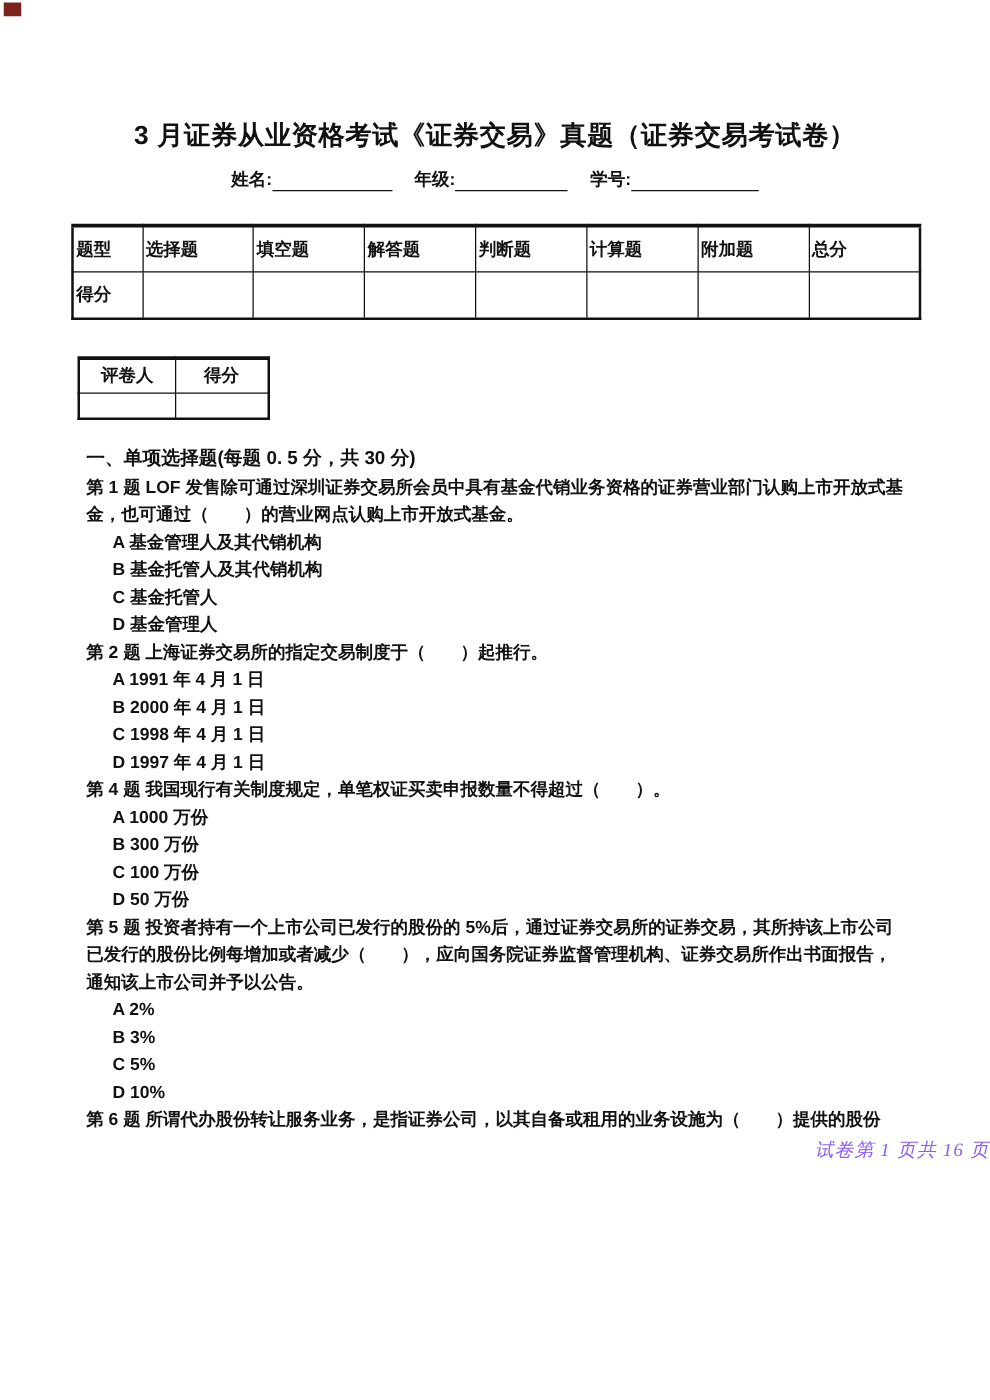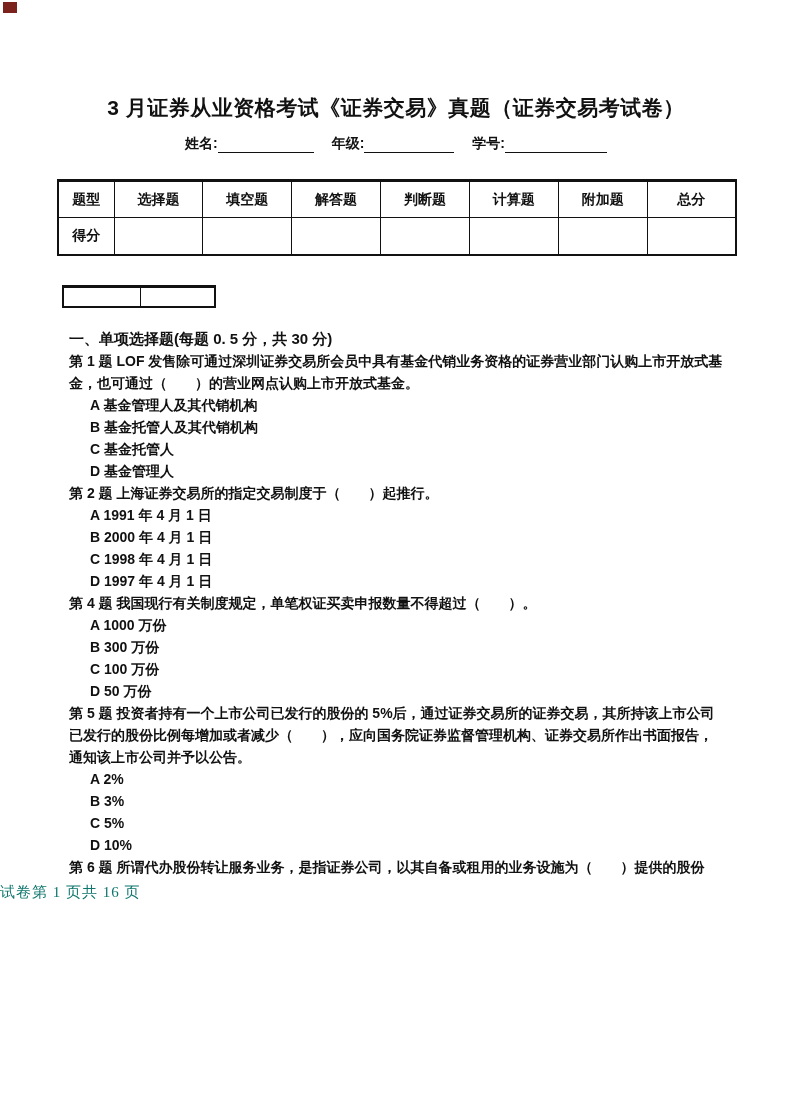--- a/index.html
+++ b/index.html
@@ -29,21 +29,21 @@
   .blank.w1 { width:96px; }
   .blank.w2 { width:90px; }
   .blank.w3 { width:102px; }
 
   table { border-collapse:collapse; table-layout:fixed; }
   .score-table {
     margin:26px 0 0 57px; width:680px;
     border:2px solid #111; border-top:3px solid #111;
   }
   .score-table td {
-    border:1px solid #111; height:37px; text-align:center;
+    border:1px solid #111; height:37px; text-align:left;
     font-size:14px; font-weight:bold; padding:2px;
   }
   .grader-table {
     margin:29px 0 0 62px; width:152px;
     border:2px solid #111; border-top:3px solid #111;
   }
   .grader-table td {
     border:1px solid #111; text-align:center;
     font-size:14px; font-weight:bold; padding:2px;
   }
@@ -52,23 +52,23 @@
 
   .content {
     margin:20px 68px 0 69px; font-size:14px; font-weight:600;
     line-height:22px;
   }
   .section-heading { font-size:15px; font-weight:bold; }
   .question-block .stem { }
   .question-block .option { padding-left:21px; }
 
   .footer {
-    margin-top:5px; text-align:left;
+    margin-top:5px; text-align:right;
     font-family:"Liberation Serif","DejaVu Serif",serif;
-    font-size:15px; font-weight:normal; color:#0f766e; letter-spacing:1px;
+    font-size:15px; font-weight:normal; color:#8b5cf6; letter-spacing:1px;font-style:italic;
   }
 </style>
 </head>
 <body>
 
 <div class="corner-marker" style="background: rgb(123, 34, 28);"></div>
 
 <div class="title">3 月证券从业资格考试《证券交易》真题（证券交易考试卷）</div>
 
 <div class="name-line">
@@ -111,20 +111,24 @@
   </tr>
 </tbody>
   </table>
 
 <table class="grader-table">
   <colgroup>
       <col style="width:77px">
       <col style="width:75px">
     </colgroup>
   <tbody>
+      <tr class="hd">
+    <td>评卷人</td>
+    <td>得分</td>
+  </tr>
   <tr class="empty">
     <td></td>
     <td></td>
   </tr>
 </tbody>
   </table>
 
 <div class="content">
   <div class="section-heading">一、单项选择题(每题 0. 5 分，共 30 分)</div>
   <div>

